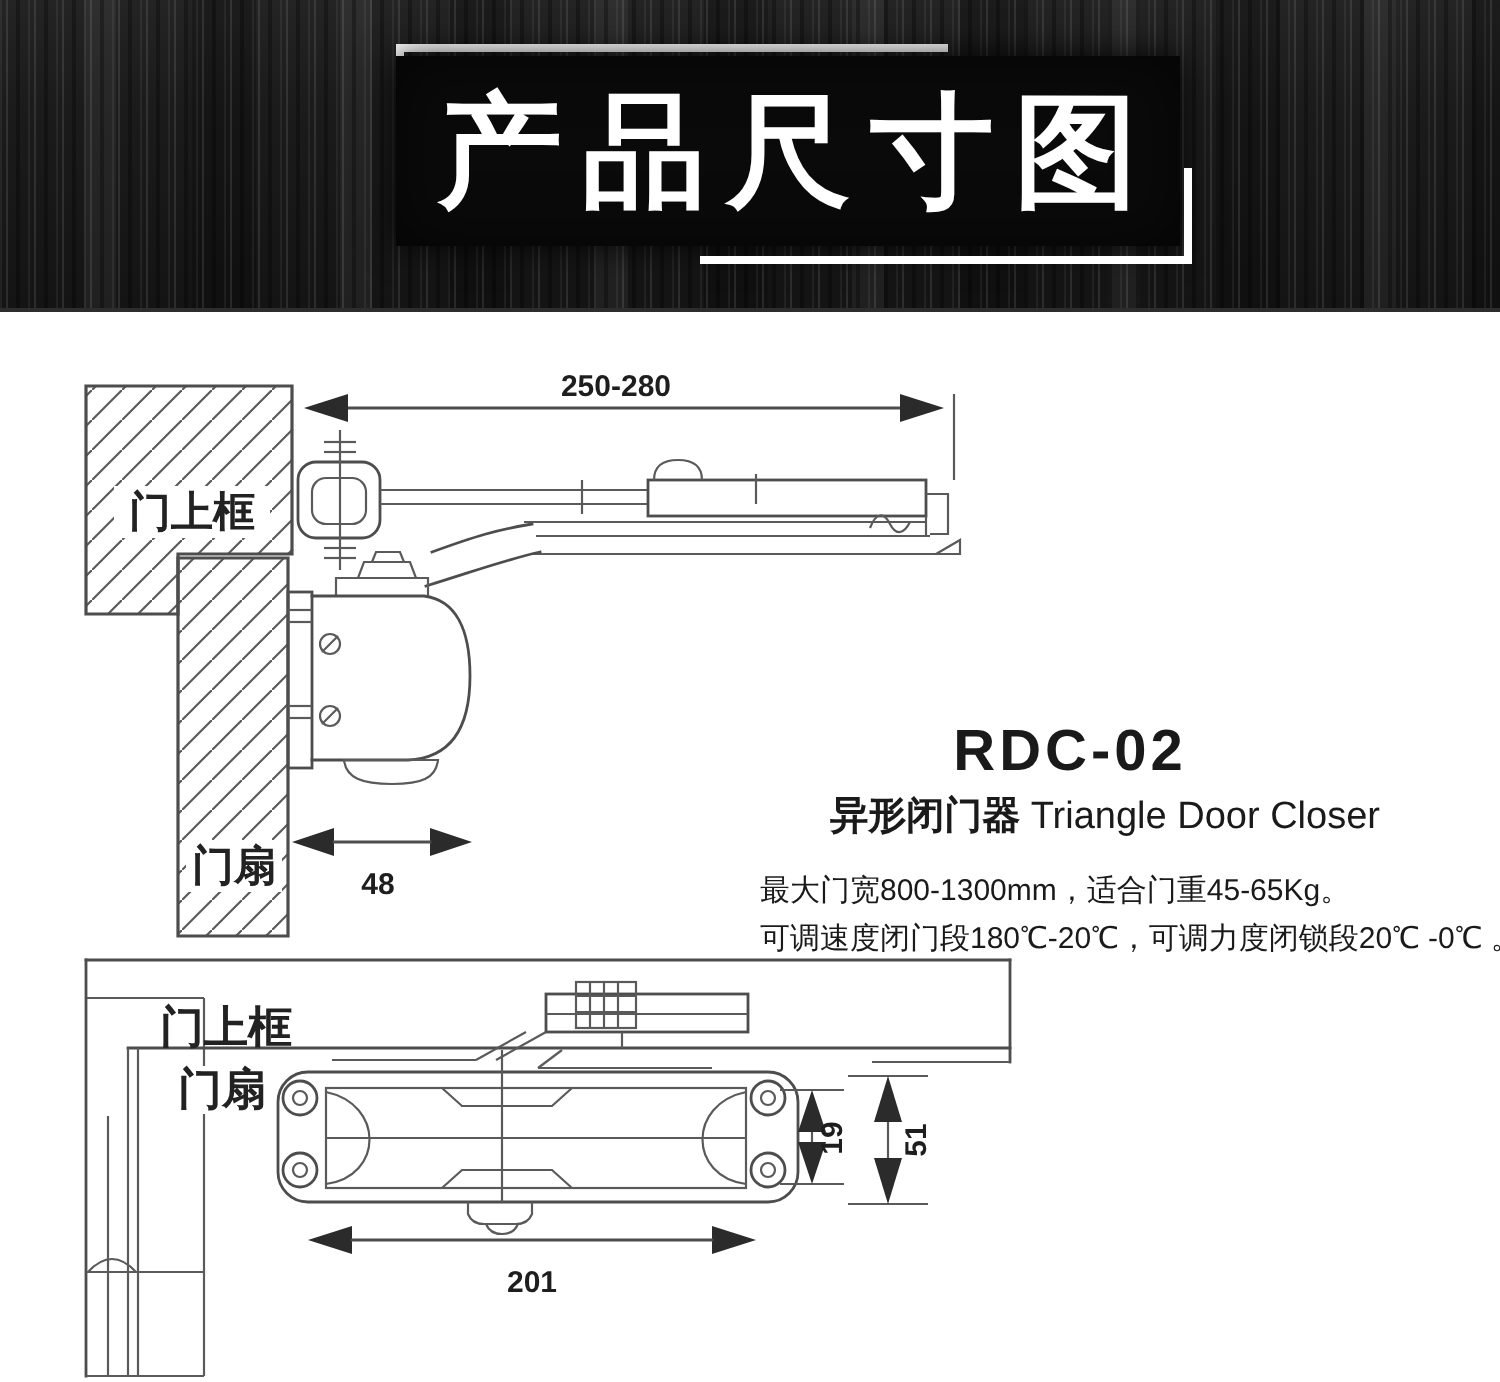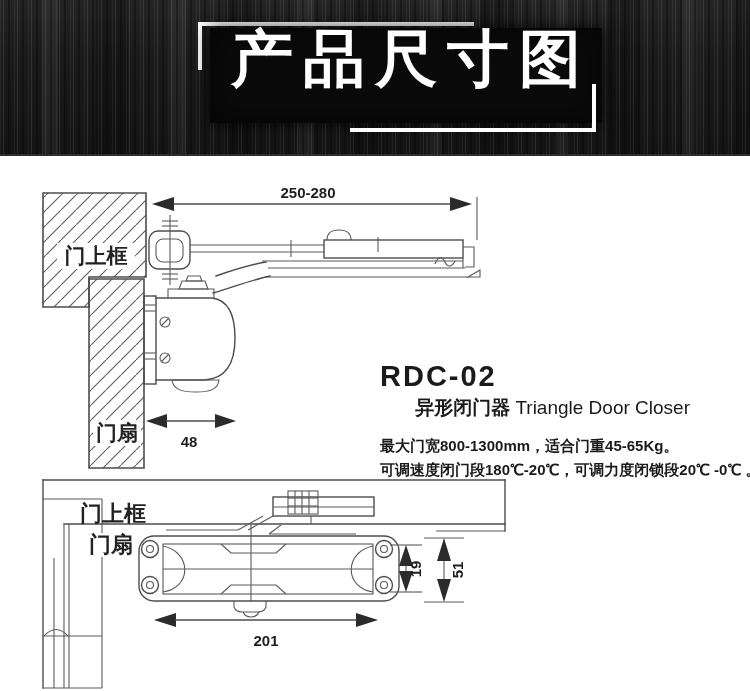--- a/index.html
+++ b/index.html
@@ -10,44 +10,44 @@
     background-image:
       repeating-linear-gradient(90deg, rgba(255,255,255,0.06) 0 1px, transparent 1px 3px,
         rgba(255,255,255,0.10) 3px 4px, transparent 4px 8px,
         rgba(0,0,0,0.30) 8px 10px, transparent 10px 14px),
       repeating-linear-gradient(90deg, transparent 0 42px, rgba(255,255,255,0.05) 42px 58px,
         transparent 58px 96px, rgba(0,0,0,0.22) 96px 128px),
       linear-gradient(180deg,#242424 0%,#1b1b1b 35%,#141414 100%);
     border-bottom:2px solid #2d2d2d;box-sizing:border-box;}
   .title-box{position:absolute;left:198px;top:28px;width:392px;height:95px;background:#0a0a0a;
     box-shadow:0 0 16px rgba(0,0,0,0.85), inset 0 0 30px rgba(0,0,0,0.6);
-    display:flex;justify-content:center;margin-left:12px;}
+    display:flex;align-items:center;justify-content:center;}
   .title-text{font-family:"DejaVu Serif",serif;font-size:62px;font-weight:600;color:#ffffff;
     letter-spacing:10px;white-space:nowrap;padding-left:10px;line-height:1;}
   .bracket-tl{position:absolute;left:198px;top:22px;width:272px;height:44px;
     border-top:4px solid #fff;border-left:4px solid #fff;}
   .bracket-br{position:absolute;left:350px;top:84px;width:242px;height:44px;
     border-bottom:4px solid #fff;border-right:4px solid #fff;}
   
   .drawing{position:absolute;left:16px;top:155px;width:750px;height:536px;}
   .ln{stroke:#4d4d4d;stroke-width:1.4;fill:none;stroke-linecap:square;}
   .thin{stroke:#5a5a5a;stroke-width:1.1;fill:none;}
   .arr{fill:#2b2b2b;stroke:none;}
   .hatched{fill:url(#hatch);stroke:#4d4d4d;stroke-width:1.6;}
   .plate{fill:#ffffff;stroke:none;}
   text.dim{font:600 15px "Liberation Sans",sans-serif;fill:#1e1e1e;}
   text.cjk{font:700 21px "Liberation Sans",sans-serif;fill:#222222;}
   text.cjk2{font:700 22px "Liberation Sans",sans-serif;fill:#222222;}
   
   .product-info{position:absolute;left:380px;top:362px;width:310px;color:#1a1a1a;}
-  .model{font-size:29px;font-weight:600;letter-spacing:2px;text-align:left;line-height:1;}
+  .model{font-size:29px;font-weight:600;letter-spacing:2px;text-align:center;line-height:1;}
   .name-line{font-size:19px;margin-top:4px;text-align:right;white-space:nowrap;}
   .name-cn{font-weight:700;}
   .name-en{font-weight:400;}
-  .specs{margin-top:13px;font-size:15px;font-weight:700;line-height:24px;white-space:nowrap;}
+  .specs{margin-top:13px;font-size:15px;font-weight:400;line-height:24px;white-space:nowrap;}
 </style>
 </head>
 <body>
 
 <div class="stage">
 
   <div class="banner">
     <div class="bracket-tl"></div>
     <div class="title-box">
       <span class="title-text">产品尺寸图</span>

